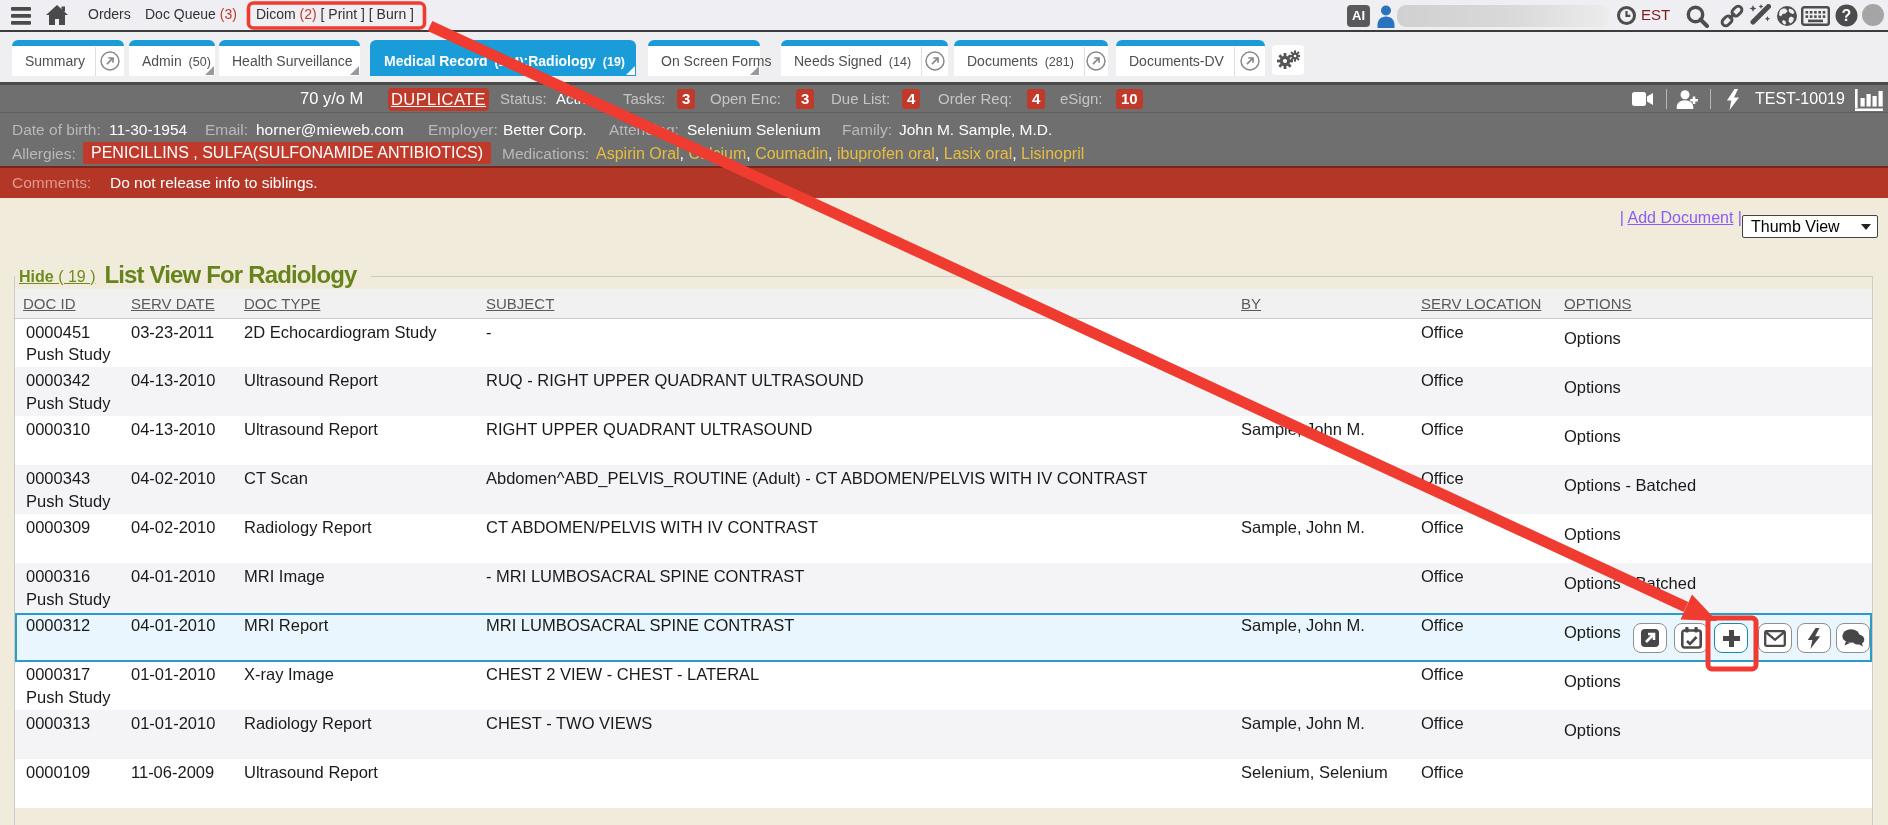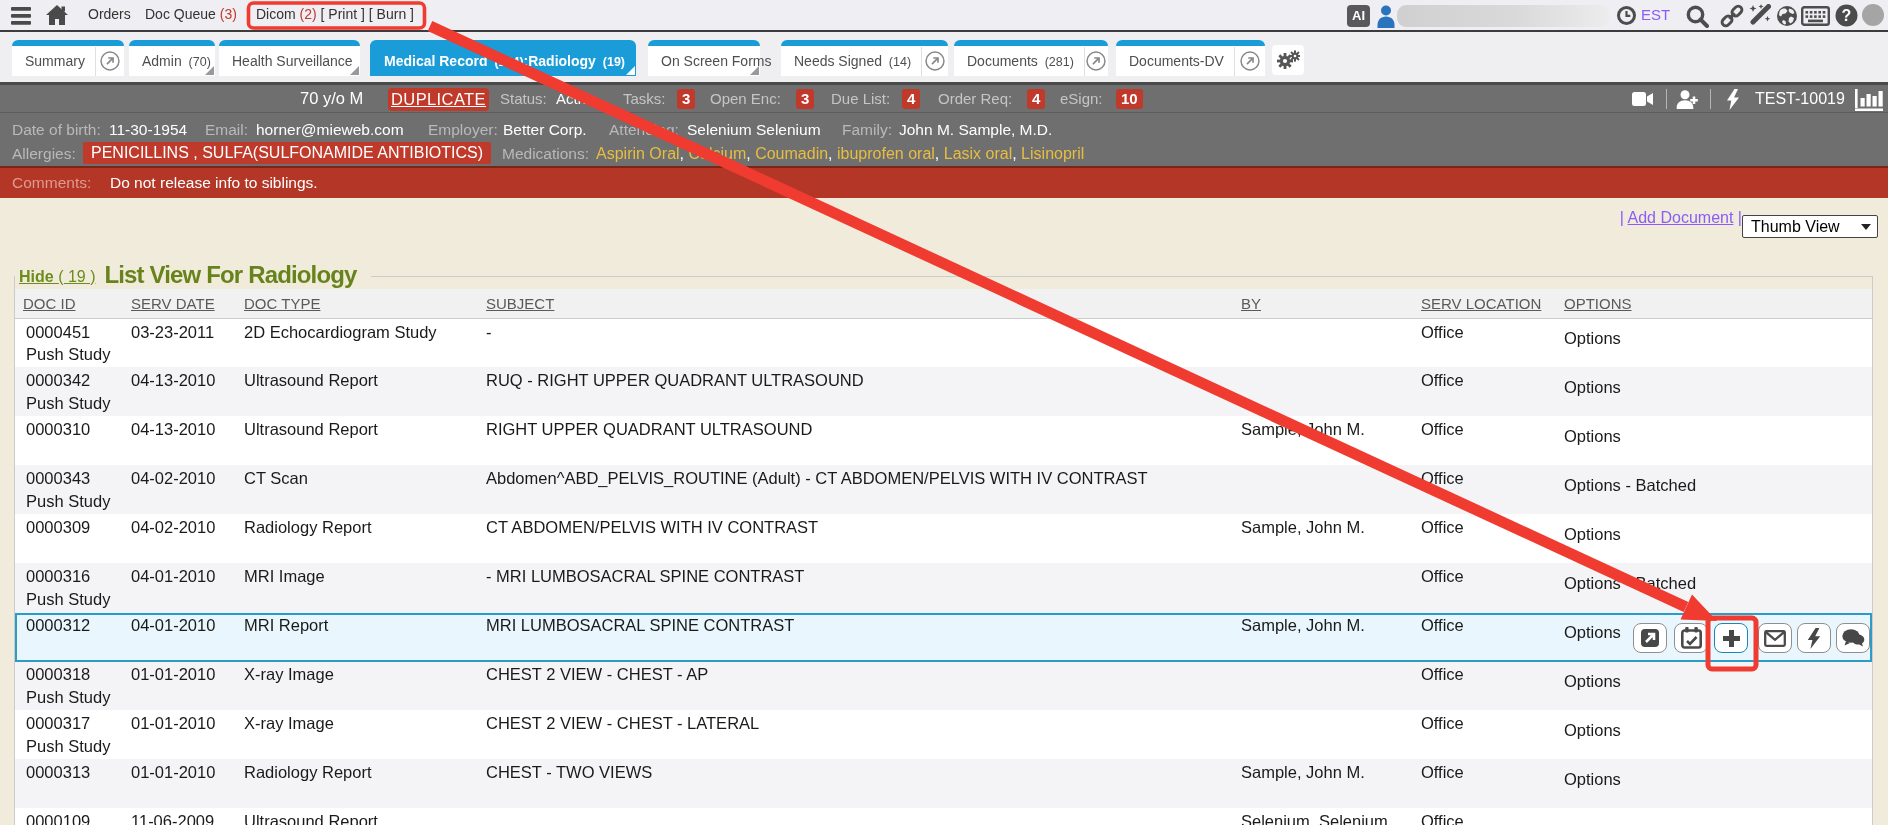--- a/index.html
+++ b/index.html
@@ -72,21 +72,21 @@
   <span class="abs" style="left:1347px;top:5px;width:23px;height:22px;background:#59595b;border-radius:4px;color:#fff;font-weight:bold;font-size:13px;text-align:center;line-height:22px">AI</span>
   <svg class="abs" style="left:1377px;top:4px" width="18" height="24" viewBox="0 0 18 24" fill="#2a73bd">
       <circle cx="9" cy="6.5" r="5"></circle>
       <path d="M9 12.5 c-5 0 -8.5 3.6 -8.5 8 v3.5 h17 v-3.5 c0 -4.4 -3.5 -8 -8.5 -8 Z"></path>
     </svg>
   <span class="abs" style="left:1397px;top:5px;width:212px;height:22px;border-radius:9px;background:linear-gradient(90deg,#d0d0d0,#d9d9d9 55%,#ececec)"></span>
   <svg class="abs" style="left:1617px;top:6px" width="19" height="19" viewBox="0 0 19 19">
       <circle cx="9.5" cy="9.5" r="8" fill="none" stroke="#4d4d4d" stroke-width="3"></circle>
       <path d="M9.5 5 v4.8 h3.8" fill="none" stroke="#4d4d4d" stroke-width="2.2"></path>
     </svg>
-  <span class="t" style="left:1641px;font-size:15px;color:#8b5cf6">EST</span>
+  <span class="t" style="left:1641px;font-size:15px;color:#7f1d1d">EST</span>
   <svg class="abs" style="left:1686px;top:5px" width="23" height="23" viewBox="0 0 23 23">
       <circle cx="9.5" cy="9.5" r="7.2" fill="none" stroke="#4d4d4d" stroke-width="3.4"></circle>
       <path d="M14.5 14.5 L21 21" stroke="#4d4d4d" stroke-width="4" stroke-linecap="round"></path>
     </svg>
   <svg class="abs" style="left:1720px;top:4px" width="24" height="24" viewBox="0 0 24 24">
       <g transform="rotate(45 12 12)" fill="none" stroke="#4d4d4d" stroke-width="2.9">
         <rect x="8.3" y="-0.5" width="7.4" height="11" rx="3.7"></rect>
         <rect x="8.3" y="13.5" width="7.4" height="11" rx="3.7"></rect>
         <line x1="12" y1="8" x2="12" y2="16"></line>
       </g>
@@ -135,21 +135,21 @@
       <span class="lbl" style="flex:1">Summary</span>
       <span class="sep"></span>
       <span class="ico">
         <svg width="20" height="20" viewBox="0 0 23 23">
           <circle cx="11.5" cy="11.5" r="10.3" fill="none" stroke="#888" stroke-width="1.7"></circle>
           <path d="M8 15 L14.5 8.5 M9.5 8 h5.5 v5.5" fill="none" stroke="#888" stroke-width="1.9"></path>
         </svg>
       </span>
     </div>
   <div class="tab" style="left:129px;width:86px">
-      <span class="lbl">Admin <span class="cnt">(70)</span></span>
+      <span class="lbl">Admin <span class="cnt">(50)</span></span>
       <span class="fold"></span>
     </div>
   <div class="tab" style="left:219px;width:141px">
       <span class="lbl">Health Surveillance</span>
       <span class="fold"></span>
     </div>
   <div class="tab sel" style="left:370px;width:266px">
       <span class="lbl" style="padding:0 6px 0 14px">Medical Record <span class="cnt">(134)</span>:Radiology <span class="cnt">(19)</span></span>
       <span class="fold"></span>
     </div>
@@ -369,29 +369,20 @@
         </tr>
     <tr class="hl">
           <td>0000312</td>
           <td>04-01-2010</td>
           <td>MRI Report</td>
           <td>MRI LUMBOSACRAL SPINE CONTRAST</td>
           <td>Sample, John M.</td>
           <td>Office</td>
           <td class="op">Options</td>
         </tr>
-    <tr class="alt">
-          <td>0000318<br>Push Study</td>
-          <td>01-01-2010</td>
-          <td>X-ray Image</td>
-          <td>CHEST 2 VIEW - CHEST - AP</td>
-          <td></td>
-          <td>Office</td>
-          <td class="op">Options</td>
-        </tr>
     <tr>
           <td>0000317<br>Push Study</td>
           <td>01-01-2010</td>
           <td>X-ray Image</td>
           <td>CHEST 2 VIEW - CHEST - LATERAL</td>
           <td></td>
           <td>Office</td>
           <td class="op">Options</td>
         </tr>
     <tr class="alt">

